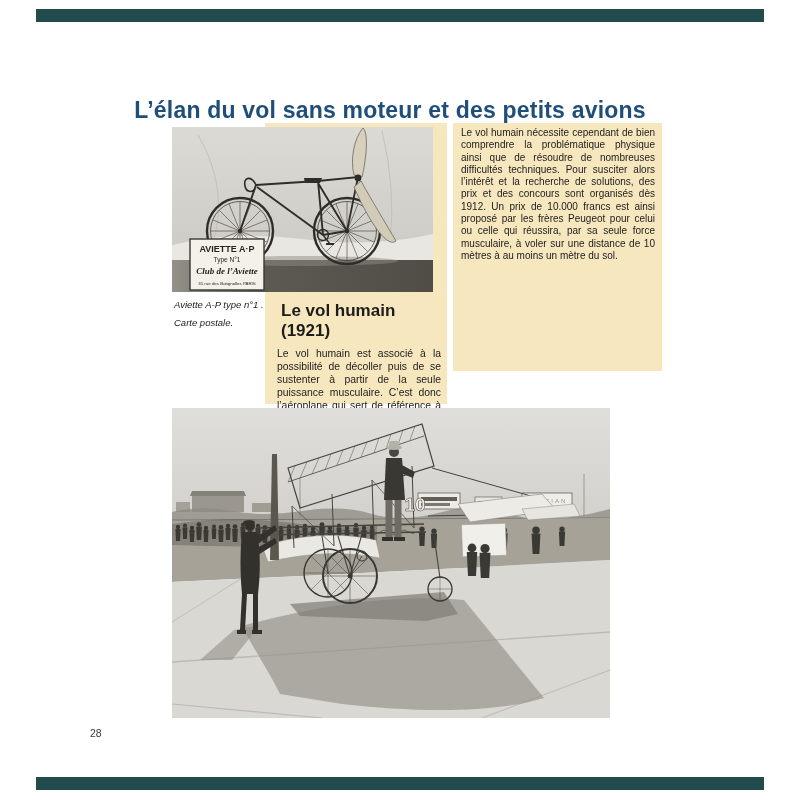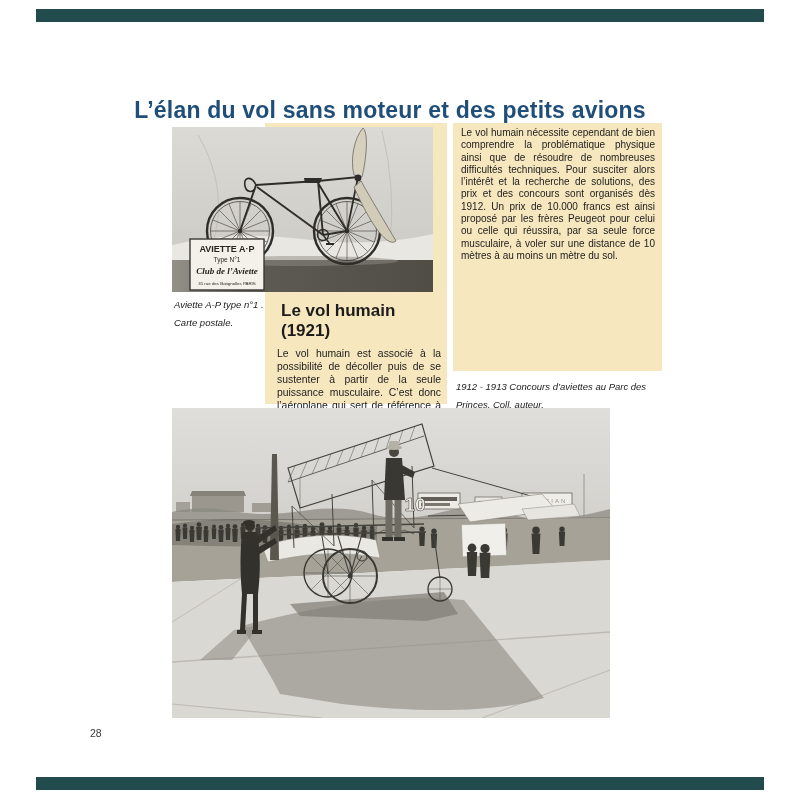--- a/index.html
+++ b/index.html
@@ -111,21 +111,20 @@
 
   <div class="volbox">
     <h3>Le vol humain (1921)</h3>
     <p>Le vol humain est associé à la possibilité de décoller puis de se sustenter à partir de la seule puissance musculaire. C’est donc l’aéroplane qui sert de référence à la réalisation</p>
   </div>
 
   <div class="rightcol">
     <p>Le vol humain nécessite cependant de bien comprendre la problématique physique ainsi que de résoudre de nombreuses difficultés techniques. Pour susciter alors l’intérêt et la recherche de solutions, des prix et des concours sont organisés dès 1912. Un prix de 10.000 francs est ainsi proposé par les frères Peugeot pour celui ou celle qui réussira, par sa seule force musculaire, à voler sur une distance de 10 mètres à au moins un mètre du sol.</p>
   </div>
 
-  <div class="cap right">1912 - 1913  Concours d’aviettes au Parc des Princes. Coll. auteur.</div>
 
   <svg class="photo2" viewBox="0 0 438 310" preserveAspectRatio="none">
     <defs>
       <linearGradient id="skyG" x1="0" y1="0" x2="0" y2="1">
         <stop offset="0" stop-color="#e0deda"></stop>
           <stop offset="1" stop-color="#ceccc7"></stop>
       </linearGradient>
       <g id="fig" fill="#3b3933">
         <circle cx="0" cy="-14" r="2.2"></circle>
         <path d="M-2.6,-12 L2.6,-12 L2,0 L-2,0 Z"></path>

